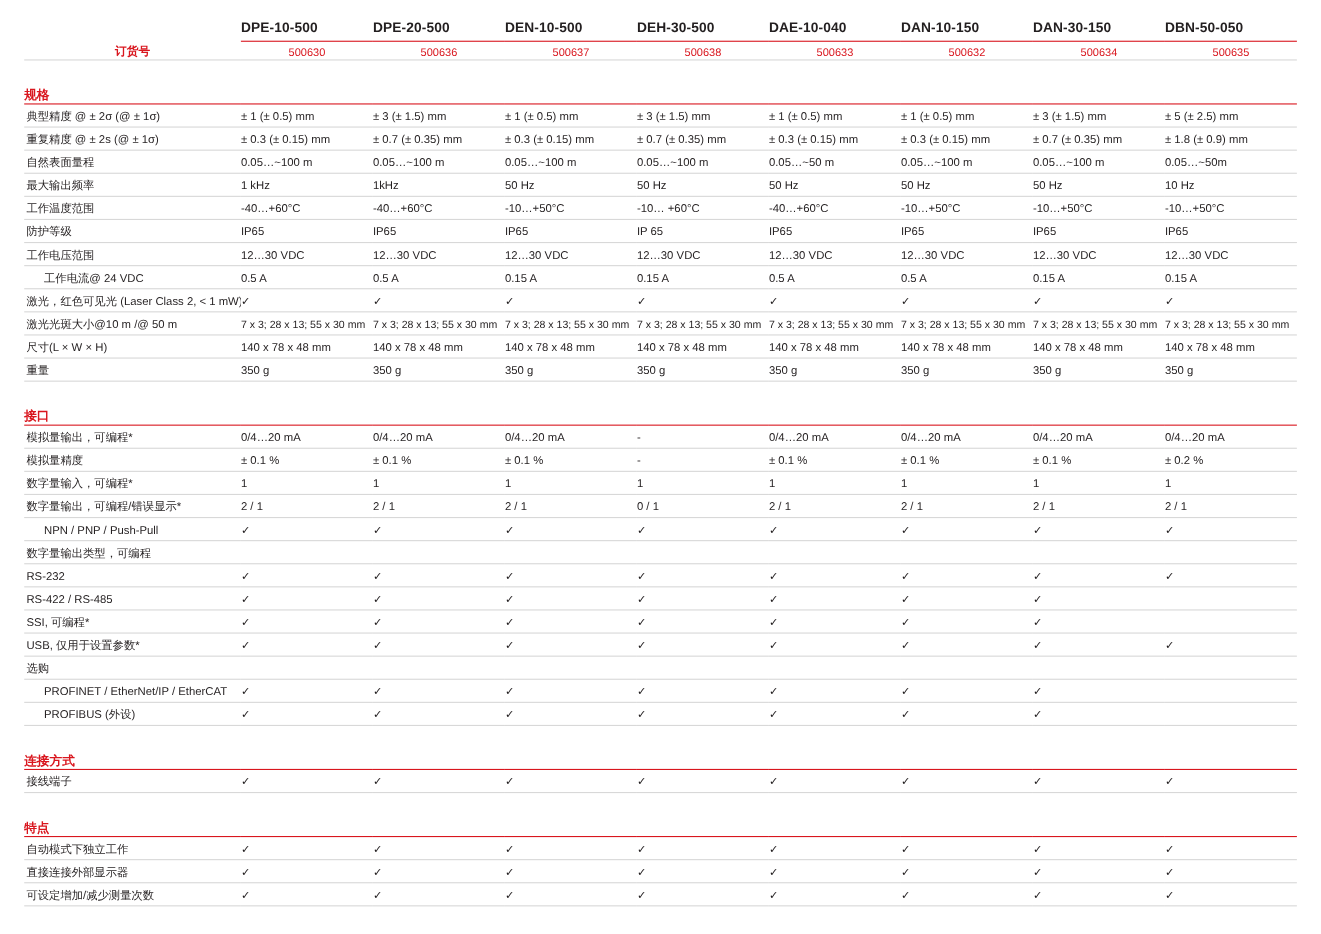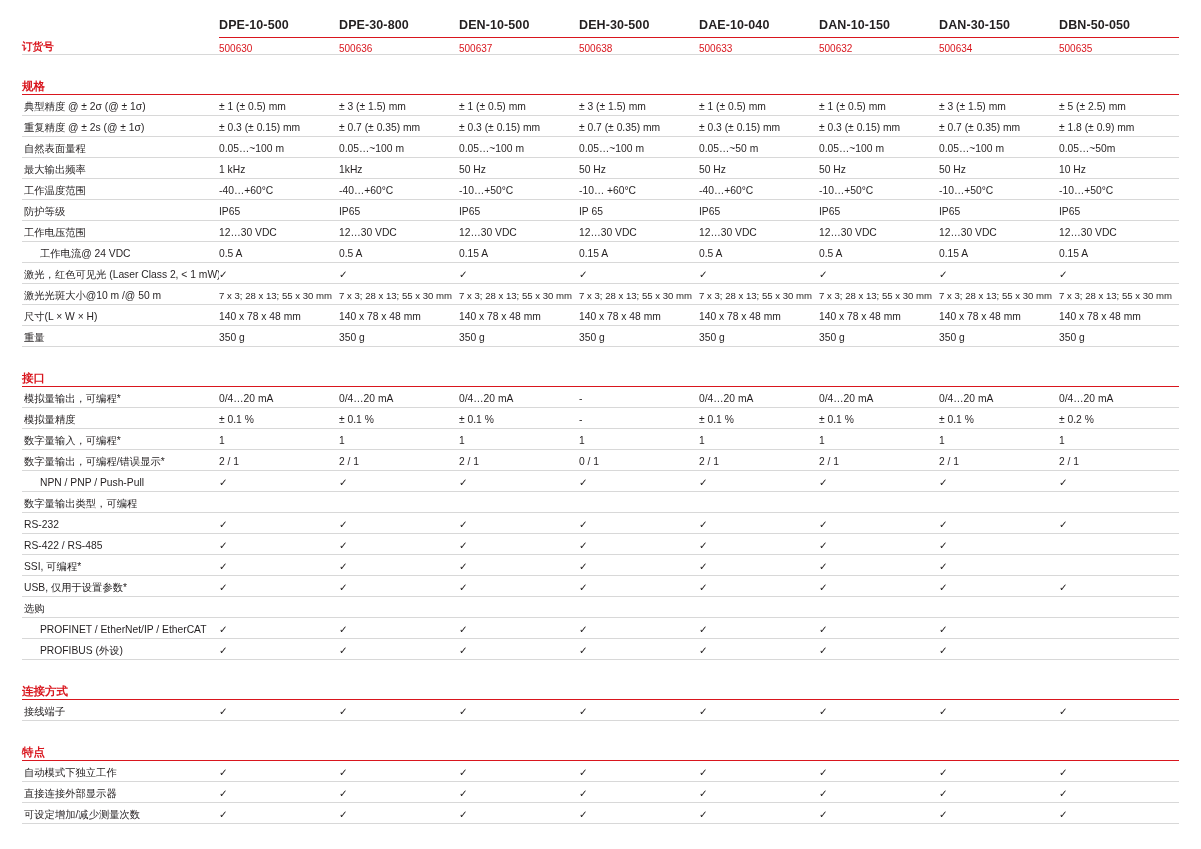--- a/index.html
+++ b/index.html
@@ -63,20 +63,21 @@
     padding-left: 2px;
   }
   tr.row td.indent1 { padding-left: 18px; }
 
   
   tr.order td {
     color: #d9161e;
     font-size: 10px;
     border-bottom: 0.7px solid #d8d8d8;
     height: 16px;
+    text-align: center;
   }
   tr.order td.lbl {
     font-weight: bold;
     color: #d9161e;
     font-size: 10.6px;
   }
 
   
   tr.section td {
     color: #d9161e;
@@ -113,21 +114,21 @@
         <col class="c-data">
       <col class="c-data">
         <col class="c-data">
         <col class="c-data">
         <col class="c-data">
     </colgroup>
     <thead>
       <tr class="head">
         <th class="lbl"></th>
         <th>DPE-10-500</th>
-        <th>DPE-30-800</th>
+        <th>DPE-20-500</th>
         <th>DEN-10-500</th>
         <th>DEH-30-500</th>
         <th>DAE-10-040</th>
         <th>DAN-10-150</th>
         <th>DAN-30-150</th>
         <th>DBN-50-050</th>
       </tr>
     </thead>
     <tbody>
       <tr class="order">

